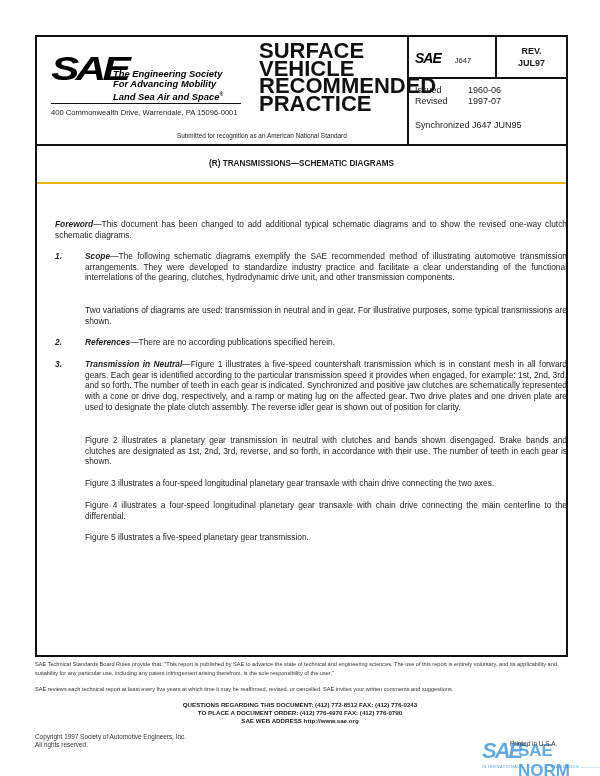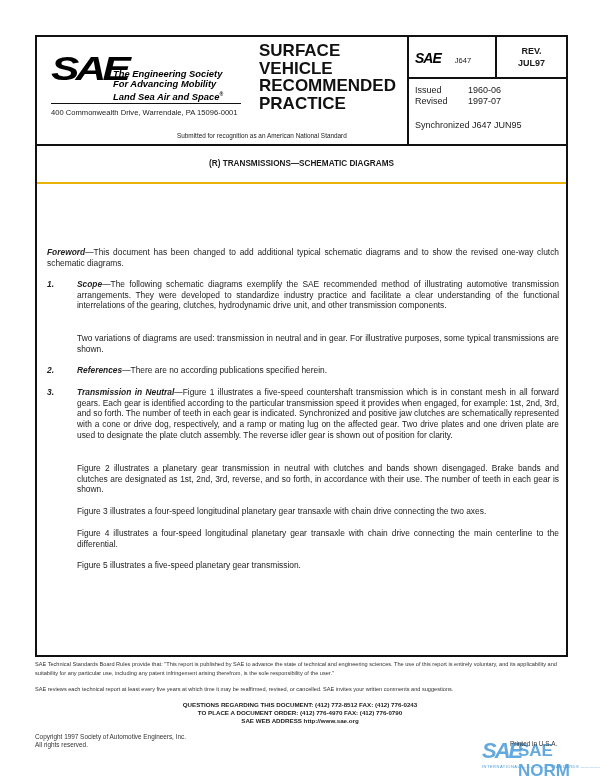--- a/index.html
+++ b/index.html
@@ -12,39 +12,39 @@
   .logo { position:absolute; left:14px; top:14px; width:190px; height:40px; }
   .logo-sae { position:absolute; left:0; top:0; font-family:"Liberation Sans", sans-serif;
               font-weight:bold; font-style:italic; font-size:34px; letter-spacing:-3px;
               line-height:34px; color:#000; transform:scaleX(1.25); transform-origin:left top; }
   .logo-tag { position:absolute; left:62px; top:18px; font-weight:bold; font-style:italic;
               font-size:9.4px; line-height:10px; color:#000; white-space:nowrap; }
   .logo-intl { position:absolute; left:14px; top:51px; font-weight:bold; font-style:italic;
                font-size:12.5px; letter-spacing:8.6px; color:#000; white-space:nowrap; }
   .logo-rule { position:absolute; left:14px; top:66px; width:190px; border-top:1.5px solid #111; }
   .address { position:absolute; left:14px; top:71px; font-size:7.6px; white-space:nowrap; }
-  .doc-type { position:absolute; left:222px; top:5px; font-weight:bold; font-size:17px;
+  .doc-type { position:absolute; left:222px; top:5px; font-weight:bold; font-size:22px;
               line-height:17.5px; color:#111; }
   .submitted { position:absolute; left:140px; top:95px; font-size:6.4px; white-space:nowrap; }
   .vdiv1 { position:absolute; left:370px; top:0; height:107px; border-left:2px solid #111; }
   .rp-top { position:absolute; left:372px; top:0; width:157px; height:40px; border-bottom:2px solid #111; }
   .vdiv2 { position:absolute; left:86px; top:0; height:40px; border-left:2px solid #111; }
   .std-no { position:absolute; left:6px; top:12px; white-space:nowrap; }
   .std-sae { font-weight:bold; font-style:italic; font-size:14px; letter-spacing:-1px; color:#000; }
   .std-num { font-size:7.6px; margin-left:14px; }
   .rev { position:absolute; left:88px; top:9px; width:69px; text-align:center;
          font-weight:bold; font-size:9px; line-height:11.5px; }
   .rp-bot { position:absolute; left:372px; top:42px; width:157px; height:65px; }
   .meta-row { position:absolute; left:6px; font-size:9px; white-space:nowrap; }
   .meta-row .k { display:inline-block; width:53px; }
   .supersedes { position:absolute; left:6px; top:41px; font-size:9px; white-space:nowrap; }
   .title-row { position:absolute; left:0; top:109px; width:529px; height:36px; border-bottom:2px solid #eab308;
                text-align:center; }
   .body { position:absolute; left:10px; top:182px; width:512px; font-size:8.4px; line-height:10.7px; color:#222; }
-  .p { position:absolute; left:0; width:512px; text-align:justify;margin-top:28px; }
+  .p { position:absolute; left:8px; width:512px; text-align:justify; }
   .num { position:absolute; left:0; }
   .indent { position:absolute; left:30px; width:482px; text-align:justify; }
   .b { font-weight:bold; font-style:italic; }
   .footer-small { position:absolute; left:35px; font-size:5.6px; line-height:9px; width:530px; color:#333; }
   .contact { position:absolute; left:0; width:600px; top:701px; text-align:center; font-weight:bold;
              font-size:6.2px; line-height:7.8px; color:#222; }
   .copyright { position:absolute; left:35px; top:733px; font-size:6.4px; line-height:8.4px; color:#333; }
   .printed { position:absolute; left:510px; top:740px; font-size:6.4px; color:#333; }
   .watermark { position:absolute; left:482px; top:738px; width:115px; height:34px; }
   .wm-sae { position:absolute; left:0; top:0; font-weight:bold; font-style:italic; font-size:22px;

